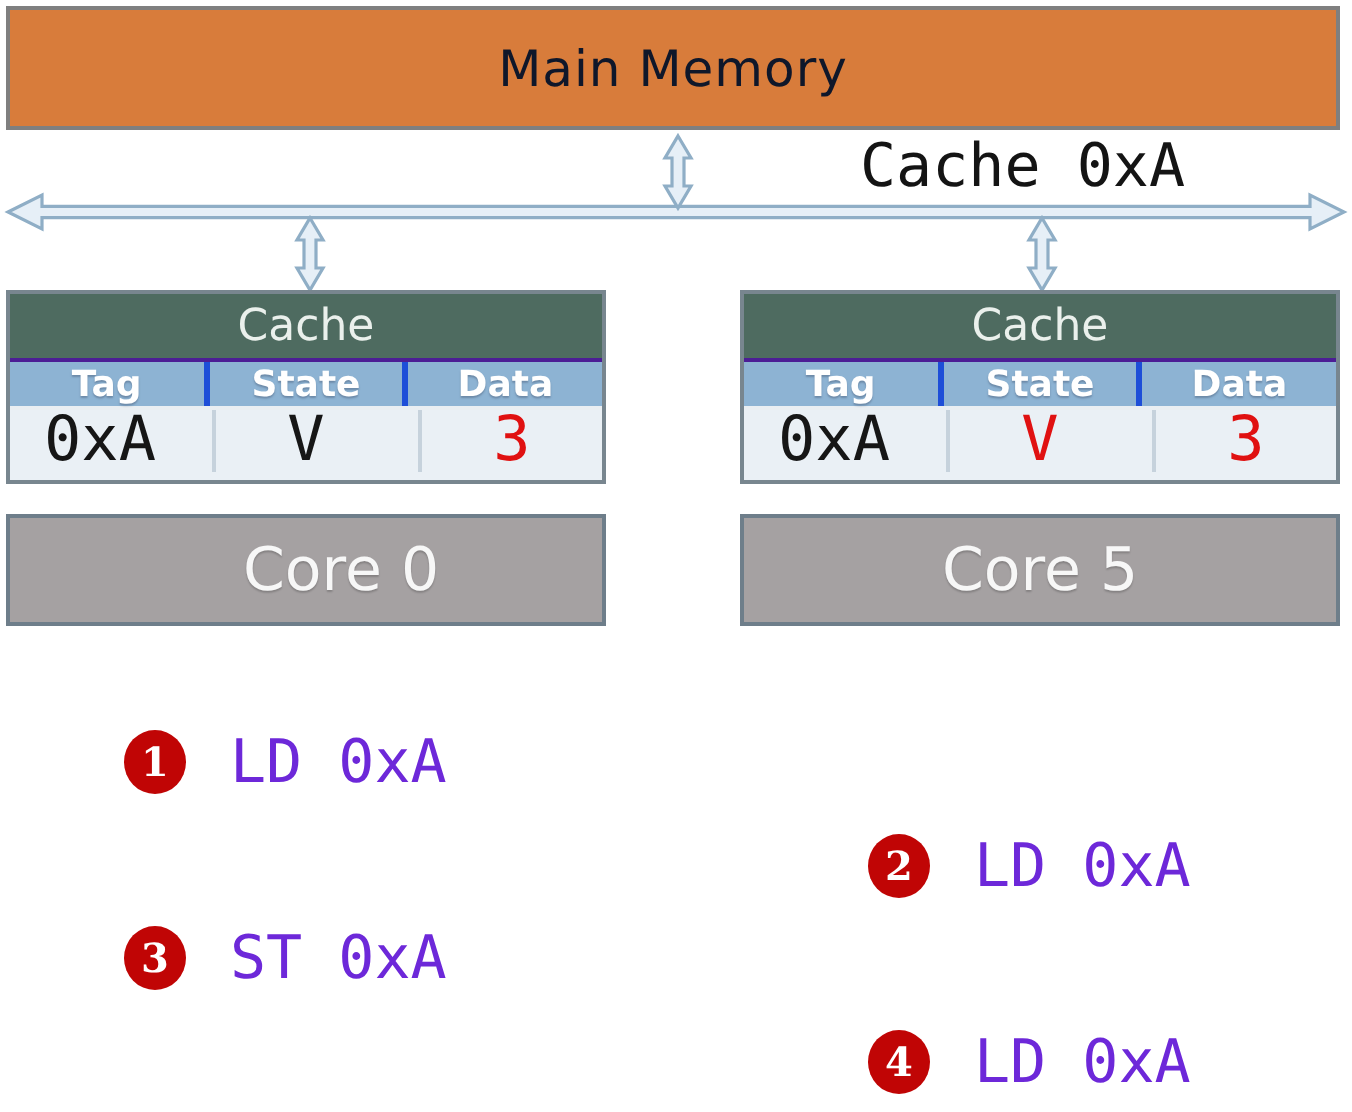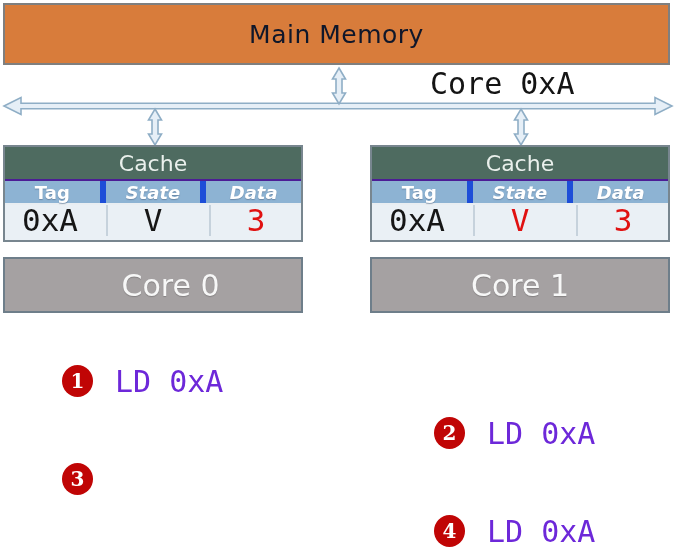--- a/index.html
+++ b/index.html
@@ -35,21 +35,21 @@
     height:34px; background:#4e6b60; border-bottom:2px solid #4c1d95;
     display:flex; align-items:center; justify-content:center;
     color:#eaf0ec; font-size:22px;
   }
   .cache-cols { display:flex; height:24px; border-bottom:2px solid #e9eef2; }
   .cache-cols .col {
     flex:1; background:#8db3d3; display:flex; align-items:center; justify-content:center;
     color:#ffffff; font-weight:bold; font-size:18px;
     text-shadow:0 1px 1px rgba(90,115,145,0.65);
   }
-  .cache-cols .col + .col { border-left:6px solid #1d4ed8;font-style:italic; }
+  .cache-cols .col + .col { border-left:3px solid #1d4ed8; }
   .cache-vals { display:flex; height:31px;gap:11px; }
   .cache-vals .val {
     flex:1; background:#eaf0f5; display:flex; align-items:center; justify-content:center;
     font-family:"DejaVu Sans Mono", monospace; font-size:31px; line-height:31px;
   }
   .cache-vals .val + .val { border-left:2px solid #c6d2dc; }
   
   .core {
     position:absolute; top:257px; width:300px; height:56px;
     background:#a5a1a2; border:2px solid #6e7e8a;
@@ -85,21 +85,21 @@
     <span>Main Memory</span>
   </div>
 
   <svg class="buslayer" width="676" height="556" viewBox="0 0 676 556">
     <path class="arrow" d="M 4 106 L 21 97.5 L 21 103.2 L 655 103.2 L 655 97.5 L 672 106 L 655 114.5 L 655 108.8 L 21 108.8 L 21 114.5 Z"></path>
     <path class="arrow" d="M 339 68 L 345.5 79 L 342 79 L 342 93 L 345.5 93 L 339 104 L 332.5 93 L 336 93 L 336 79 L 332.5 79 Z"></path>
     <path class="arrow" d="M 155 109 L 161.5 120 L 158 120 L 158 134 L 161.5 134 L 155 145 L 148.5 134 L 152 134 L 152 120 L 148.5 120 Z"></path>
     <path class="arrow" d="M 521 109 L 527.5 120 L 524 120 L 524 134 L 527.5 134 L 521 145 L 514.5 134 L 518 134 L 518 120 L 514.5 120 Z"></path>
   </svg>
 
-  <div class="buslabel">Core 0xA</div>
+  <div class="buslabel">Cache 0xA</div>
 
   <div class="cache c0">
     <div class="cache-title">Cache</div>
     <div class="cache-cols">
       <div class="col">Tag</div>
       <div class="col">State</div>
       <div class="col">Data</div>
     </div>
     <div class="cache-vals">
       <div class="val" style="color: rgb(22, 22, 22);">0xA</div>
@@ -119,32 +119,33 @@
       <div class="val" style="color: rgb(22, 22, 22);">0xA</div>
       <div class="val" style="color: rgb(224, 17, 17);">V</div>
       <div class="val" style="color: rgb(224, 17, 17);">3</div>
     </div>
   </div>
 
   <div class="core c0">
     <span>Core 0</span>
   </div>
   <div class="core c1">
-    <span>Core 1</span>
+    <span>Core 5</span>
   </div>
 
   <div class="op p1">
     <span class="badge">1</span>
     <span class="optext">LD 0xA</span>
   </div>
   <div class="op p2">
     <span class="badge">2</span>
     <span class="optext">LD 0xA</span>
   </div>
   <div class="op p3">
     <span class="badge">3</span>
+    <span class="optext">ST 0xA</span>
   </div>
   <div class="op p4">
     <span class="badge">4</span>
     <span class="optext">LD 0xA</span>
   </div>
 
 </div>
 
 </body></html>

